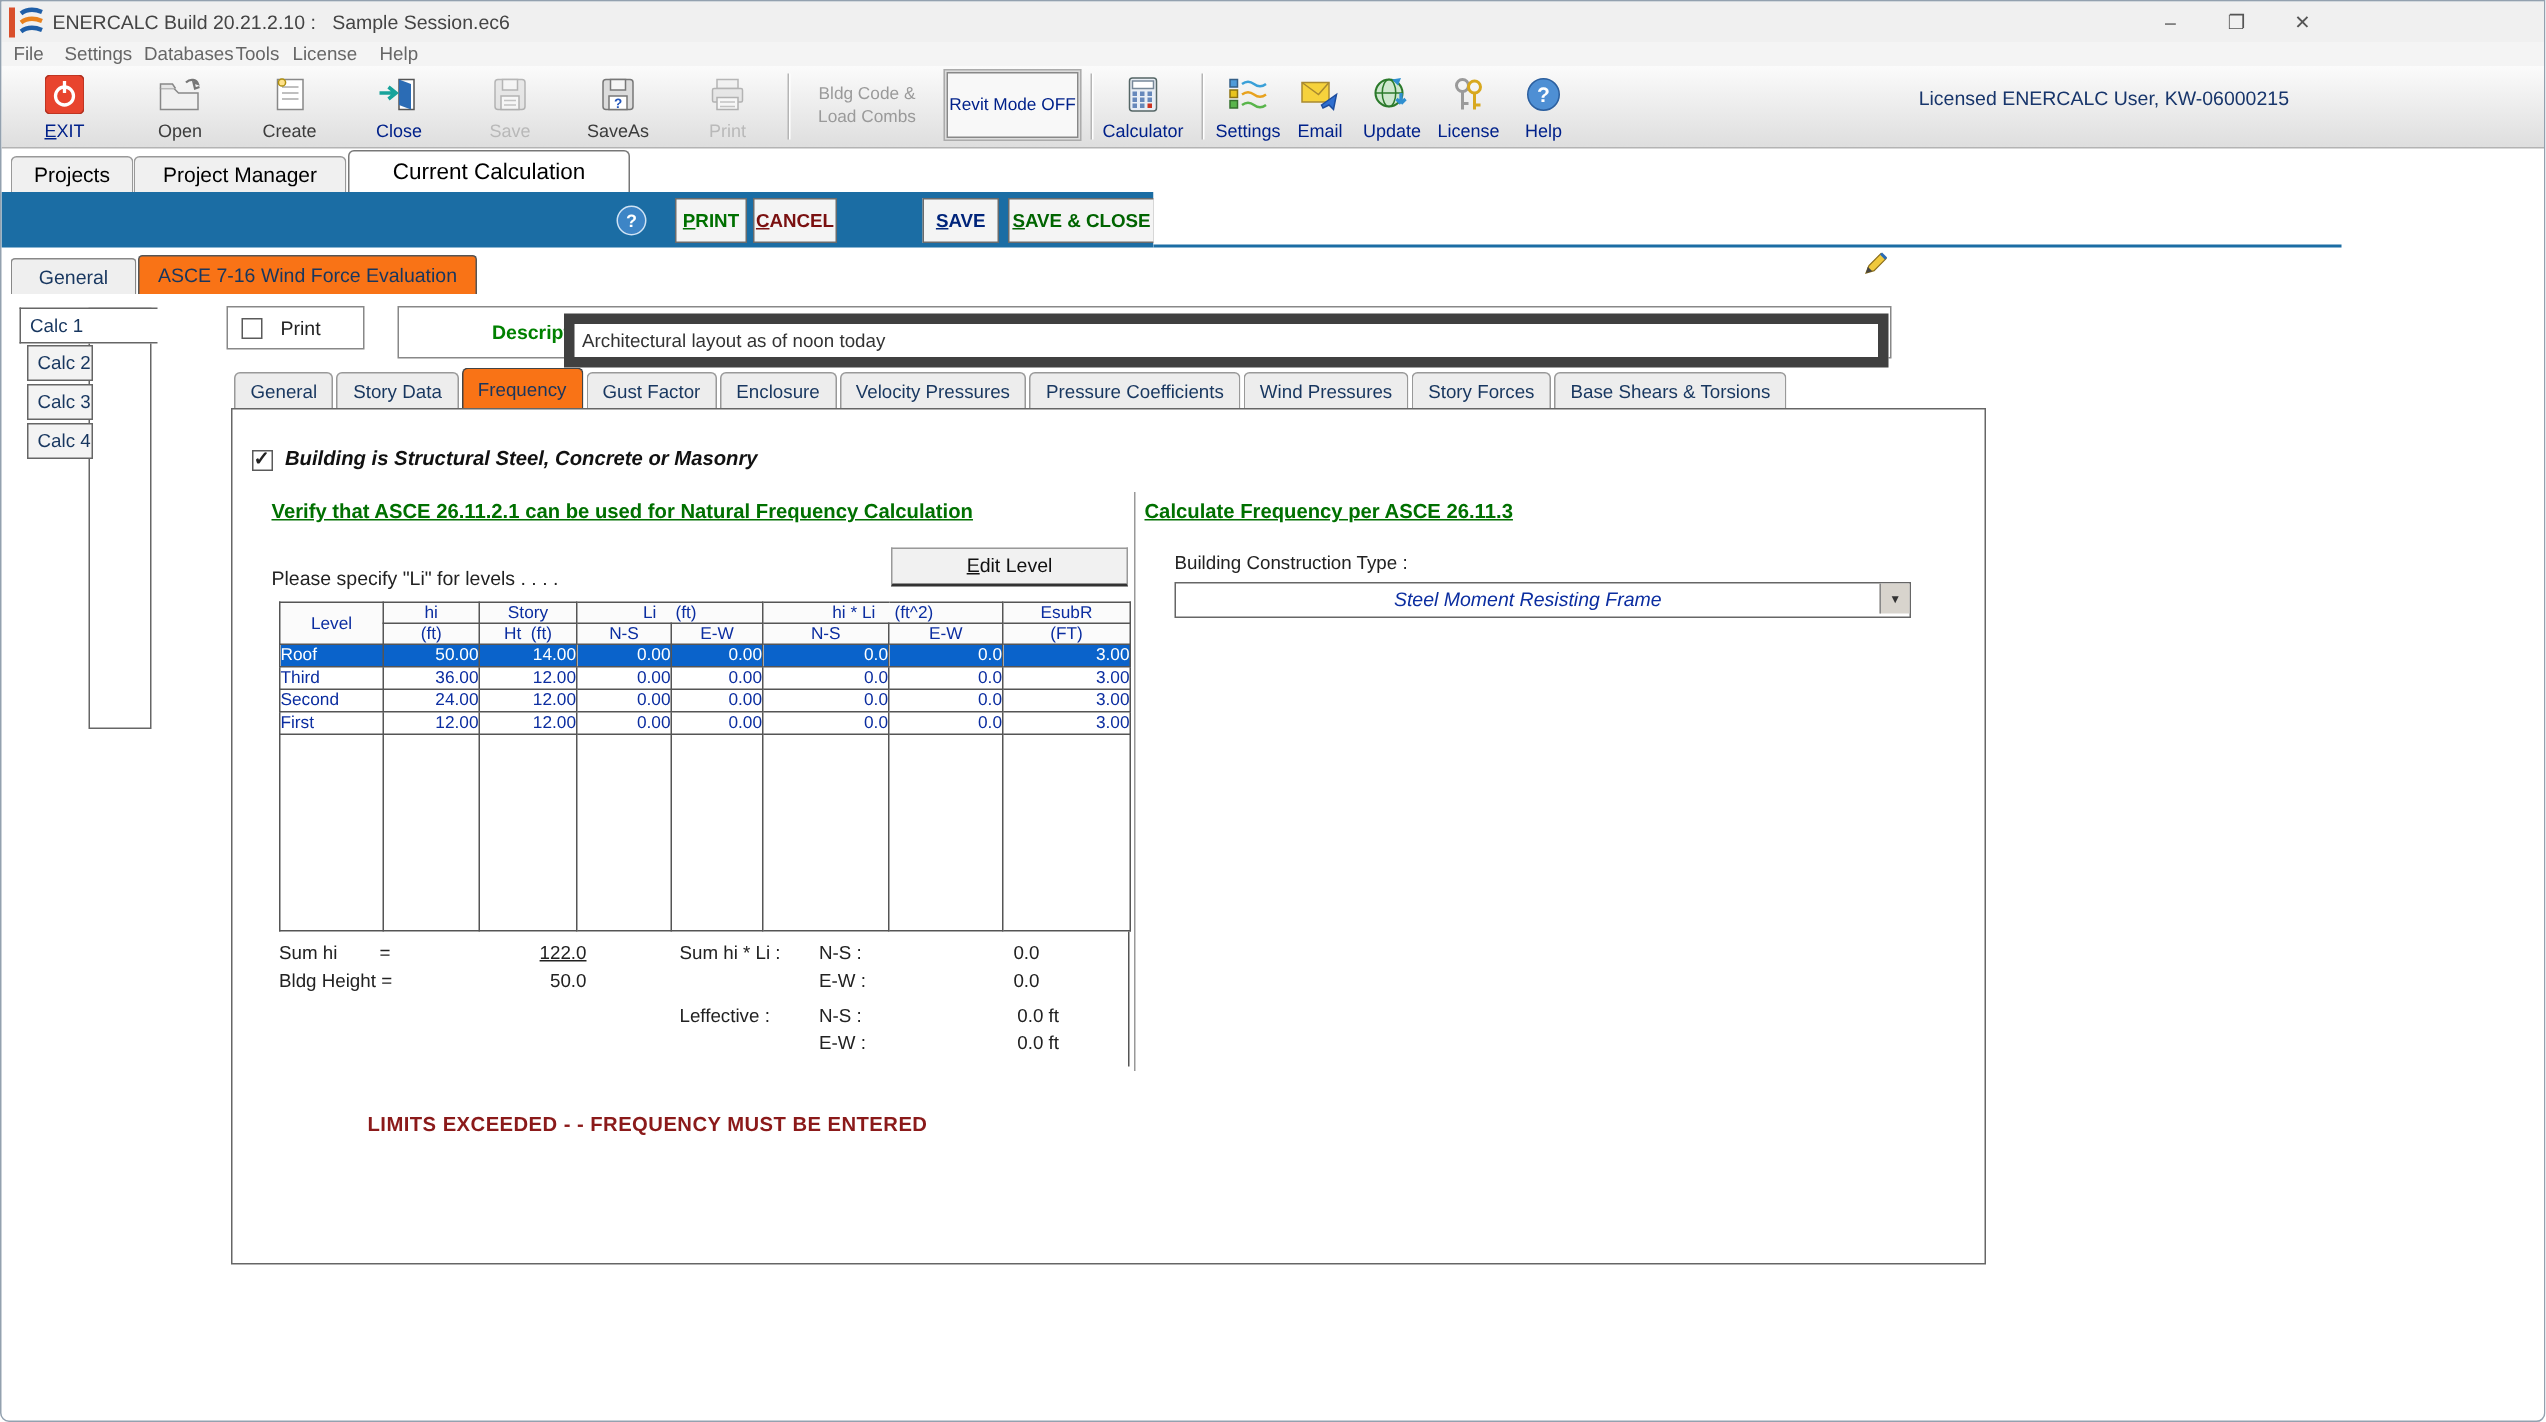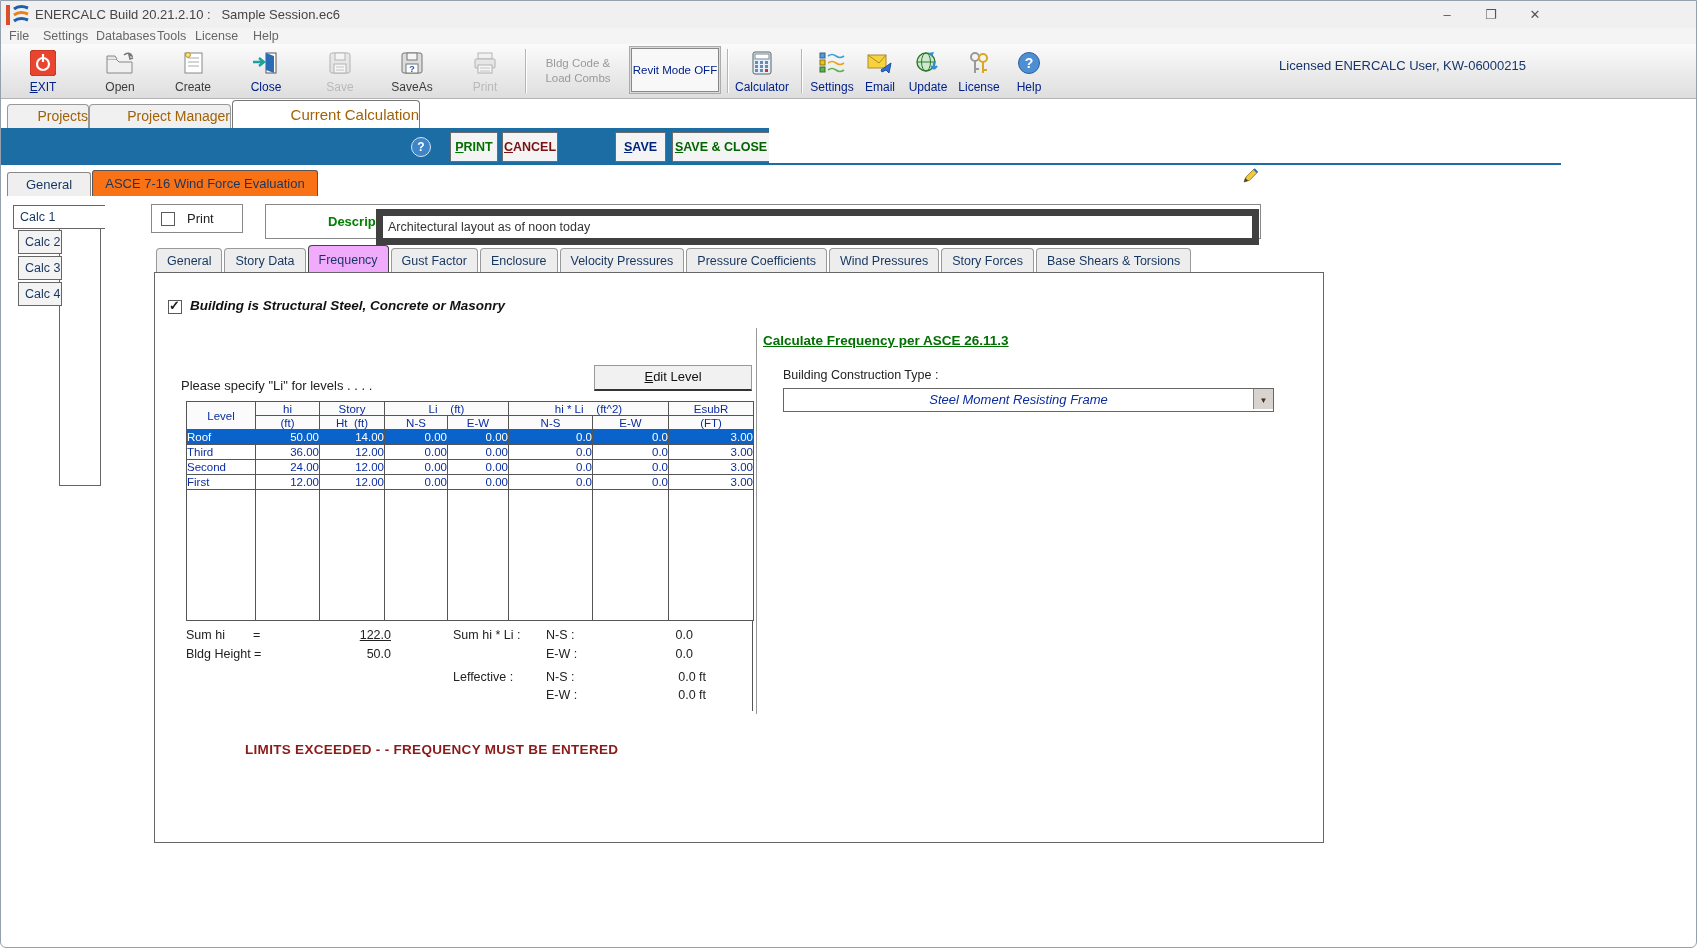--- a/index.html
+++ b/index.html
@@ -22,21 +22,21 @@
   .tbtn .ic{height:30px;display:flex;align-items:center;}
   .tlabel{font-size:12px;margin-top:2px;}
   .lbl-navy{color:#00218a;}
   .lbl-dark{color:#3c3c3c;}
   .lbl-gray{color:#8f8f8f;}
   .tsep{position:absolute;top:5px;width:1px;height:44px;background:#b5b5b5;box-shadow:1px 0 0 #fff;}
   .grayed{opacity:.5;}
   .ul-first::first-letter{text-decoration:underline;}
 
   
-  .mtab{position:absolute;border:1px solid #999;border-bottom:none;border-radius:4px 4px 0 0;background:#f0f0f0;color:#a16207;font-size:14px;text-align:right;}
+  .mtab{position:absolute;border:1px solid #999;border-bottom:none;border-radius:4px 4px 0 0;background:#f0f0f0;color:#000000;font-size:14px;text-align:center;}
   .mtab.active{background:#fff;border-color:#777;z-index:3;font-size:15px;}
 
   
   .hdrblue{position:absolute;left:0;top:127px;width:768px;height:37px;background:#1b6da4;}
   .hdrwhite{position:absolute;left:768px;top:127px;width:792px;height:35px;background:#fff;border-bottom:2px solid #1b6da4;}
   .hdr-title{position:absolute;left:12px;top:7px;color:#fff;font-size:17.5px;font-weight:bold;letter-spacing:.2px;}
   .qhelp{position:absolute;left:410px;top:9px;width:18px;height:18px;border-radius:50%;background:#3d85c6;border:1px solid #cfe3f4;color:#fff;font-size:12px;font-weight:bold;text-align:center;line-height:18px;}
   .hbtn{position:absolute;top:4px;height:28px;background:#f4f4f4;border:1px solid #6b6b6b;font-size:12.5px;font-weight:bold;text-align:center;line-height:28px;}
 
   
@@ -51,21 +51,21 @@
   
   .boxed{position:absolute;border:1px solid #888;background:#fff;}
   .cb{position:absolute;width:12px;height:12px;border:1px solid #5a5a5a;background:#fff;}
   .cb.checked::after{content:"✓";position:absolute;left:0px;top:-3px;font-size:13px;font-weight:bold;color:#222;}
   .desc-label{position:absolute;color:#008000;font-weight:bold;font-size:13px;padding-left:48px;}
   .input{position:absolute;border:7px solid #404040;background:#fff;font-size:12.5px;color:#333;padding-left:5px;line-height:22px;white-space:nowrap;overflow:hidden;}
 
   
   .subtabs{position:absolute;left:155px;top:245px;height:26px;display:flex;align-items:flex-end;}
   .stab{background:#ededed;border:1px solid #999;border-bottom:none;border-radius:4px 4px 0 0;color:#17365f;font-size:12.5px;padding:4px 10px 3px 10px;margin-right:2px;height:16px;line-height:16px;}
-  .stab.active{background:#f0abfc;border-color:#444;padding-top:6px;height:17px;z-index:3;position:relative;}
+  .stab.active{background:#f97316;border-color:#444;padding-top:6px;height:17px;z-index:3;position:relative;}
 
   .contentbox{position:absolute;left:153px;top:271px;width:1168px;height:569px;border:1px solid #666;background:#fff;}
 
   .b-italic{font-weight:bold;font-style:italic;font-size:13.5px;color:#111;}
   .green-head{color:#007000;font-weight:bold;font-size:13.5px;text-decoration:underline;}
   .plain13{font-size:13px;color:#222;}
 
   .editbtn{position:absolute;left:593px;top:364px;width:156px;height:23px;background:#f1f1f1;border:1px solid #999;border-bottom:2px solid #333;font-size:13px;color:#111;text-align:center;line-height:22px;}
 
   
@@ -359,20 +359,21 @@
     <div class="stab">Wind Pressures</div>
     <div class="stab">Story Forces</div>
     <div class="stab">Base Shears &amp; Torsions</div>
   </div>
 
   <div class="contentbox"></div>
 
   <span class="cb checked" style="left:167px;top:299px;"></span>
   <span class="abs b-italic" style="left:189px;top:297px;">Building is Structural Steel, Concrete or Masonry</span>
 
+  <span class="abs green-head" style="left:180px;top:332px;">Verify that ASCE 26.11.2.1 can be used for Natural Frequency Calculation</span>
 
   <span class="abs plain13" style="left:180px;top:377px;">Please specify "Li" for levels . . . .</span>
 
   <div class="editbtn ul-first">Edit Level</div>
 
   <table class="freq">
     <colgroup>
       <col style="width:69px">
         <col style="width:64px">
         <col style="width:65px">

